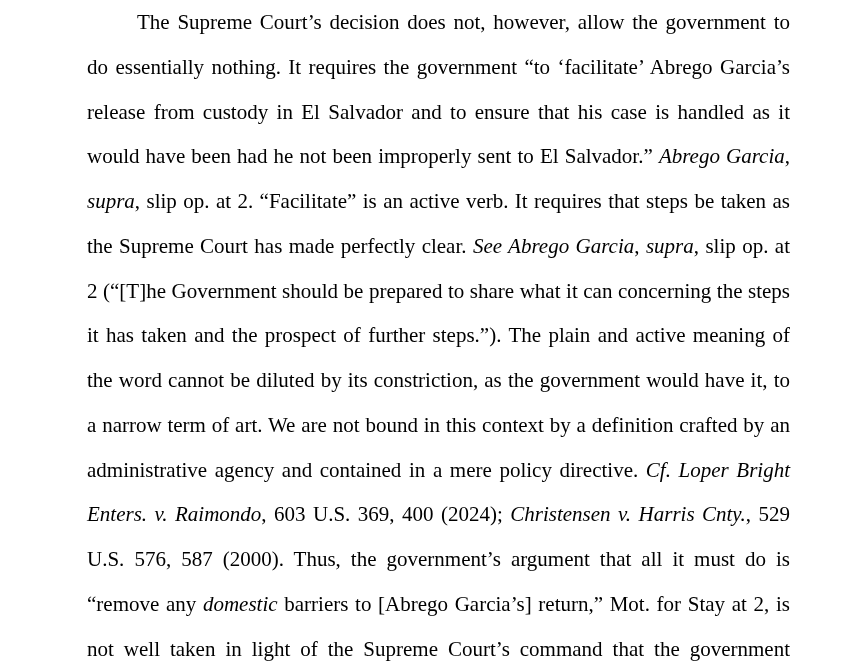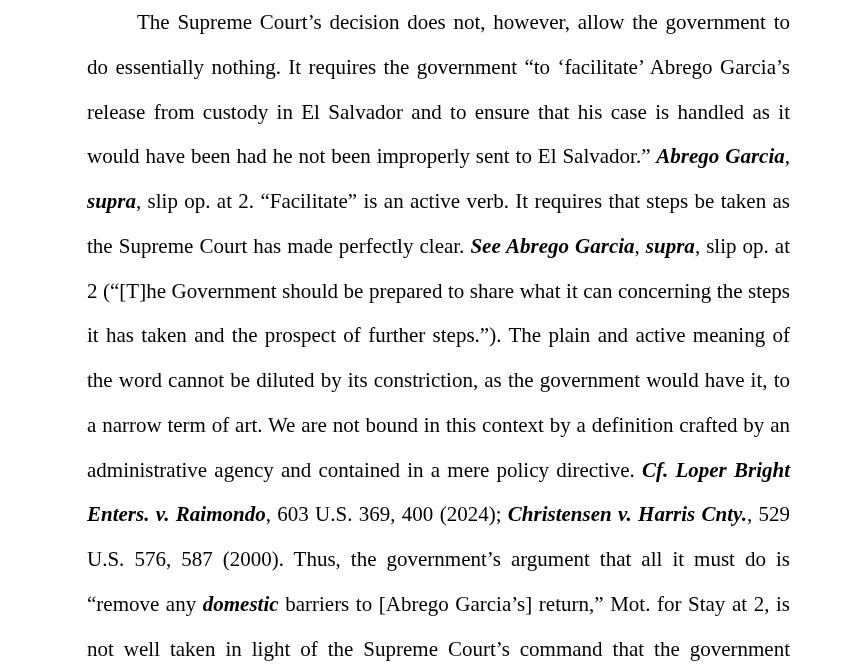--- a/index.html
+++ b/index.html
@@ -29,21 +29,20 @@
     line-height: 44.75px;
     text-align: justify;
     text-justify: inter-word;
     text-indent: 50px;
     color: #000000;
     hyphens: none;
     -webkit-hyphens: none;
   }
   #body-text i {
     font-style: italic;
-    font-weight: bold;
   }
   
 </style>
 </head>
 <body>
 
 <div id="page">
   <div id="body-text"><span>The Supreme Court’s decision does not, however, allow the government to do essentially nothing. It requires the government “to ‘facilitate’ Abrego Garcia’s release from custody in El Salvador and to ensure that his case is handled as it would have been had he not been improperly sent to El Salvador.” </span><i>Abrego Garcia</i><span>, </span><i>supra</i><span>, slip op. at 2. “Facilitate” is an active verb. It requires that steps be taken as the Supreme Court has made perfectly clear. </span><i>See Abrego Garcia</i><span>, </span><i>supra</i><span>, slip op. at 2 (“[T]he Government should be prepared to share what it can concerning the steps it has taken and the prospect of further steps.”). The plain and active meaning of the word cannot be diluted by its constriction, as the government would have it, to a narrow term of art. We are not bound in this context by a definition crafted by an administrative agency and contained in a mere policy directive. </span><i>Cf.</i><span> </span><i>Loper Bright Enters. v. Raimondo</i><span>, 603 U.S. 369, 400 (2024); </span><i>Christensen v. Harris Cnty.</i><span>, 529 U.S. 576, 587 (2000). Thus, the government’s argument that all it must do is “remove any </span><i>domestic</i><span> barriers to [Abrego Garcia’s] return,” Mot. for Stay at 2, is not well taken in light of the Supreme Court’s command that the government facilitate Abrego Garcia’s </span></div>
 </div>
 

